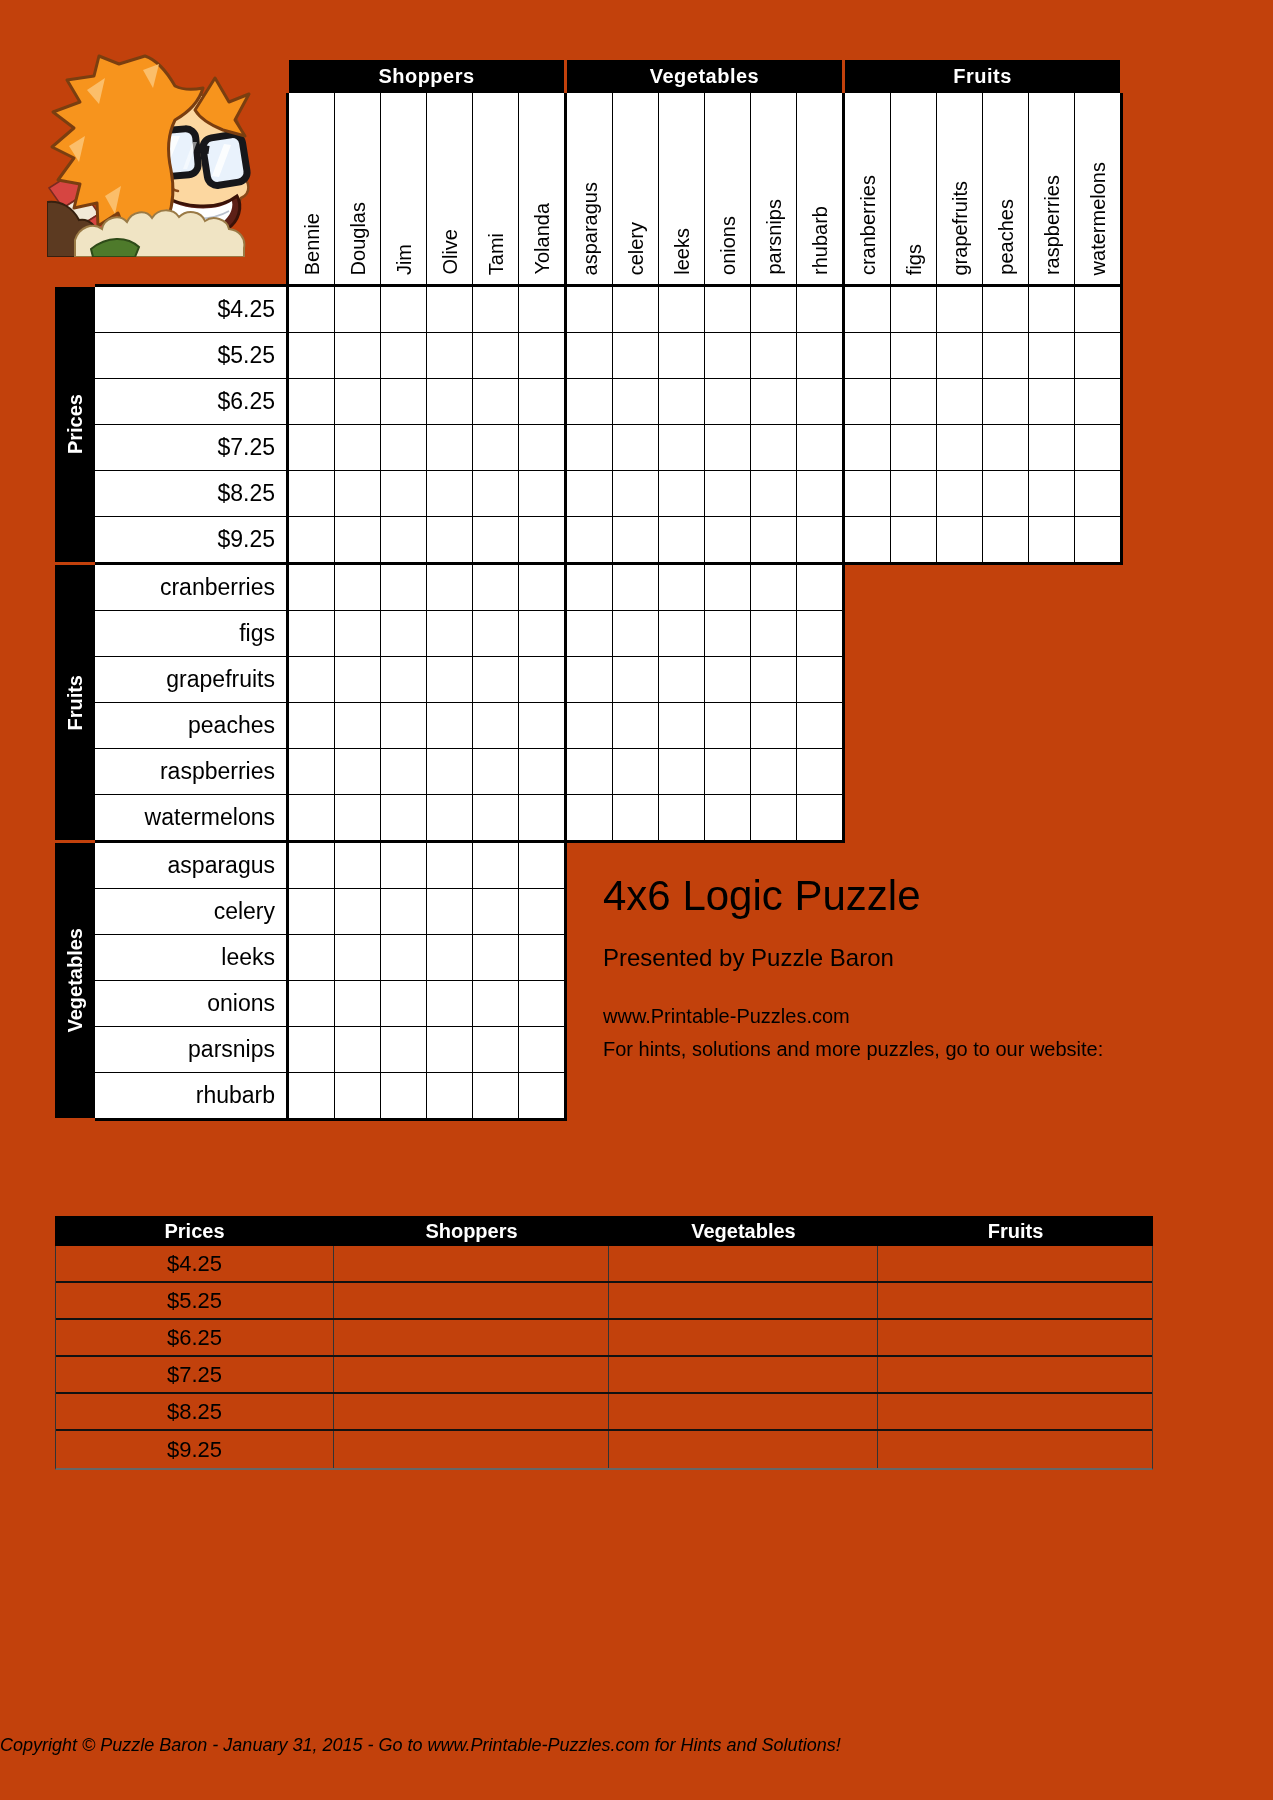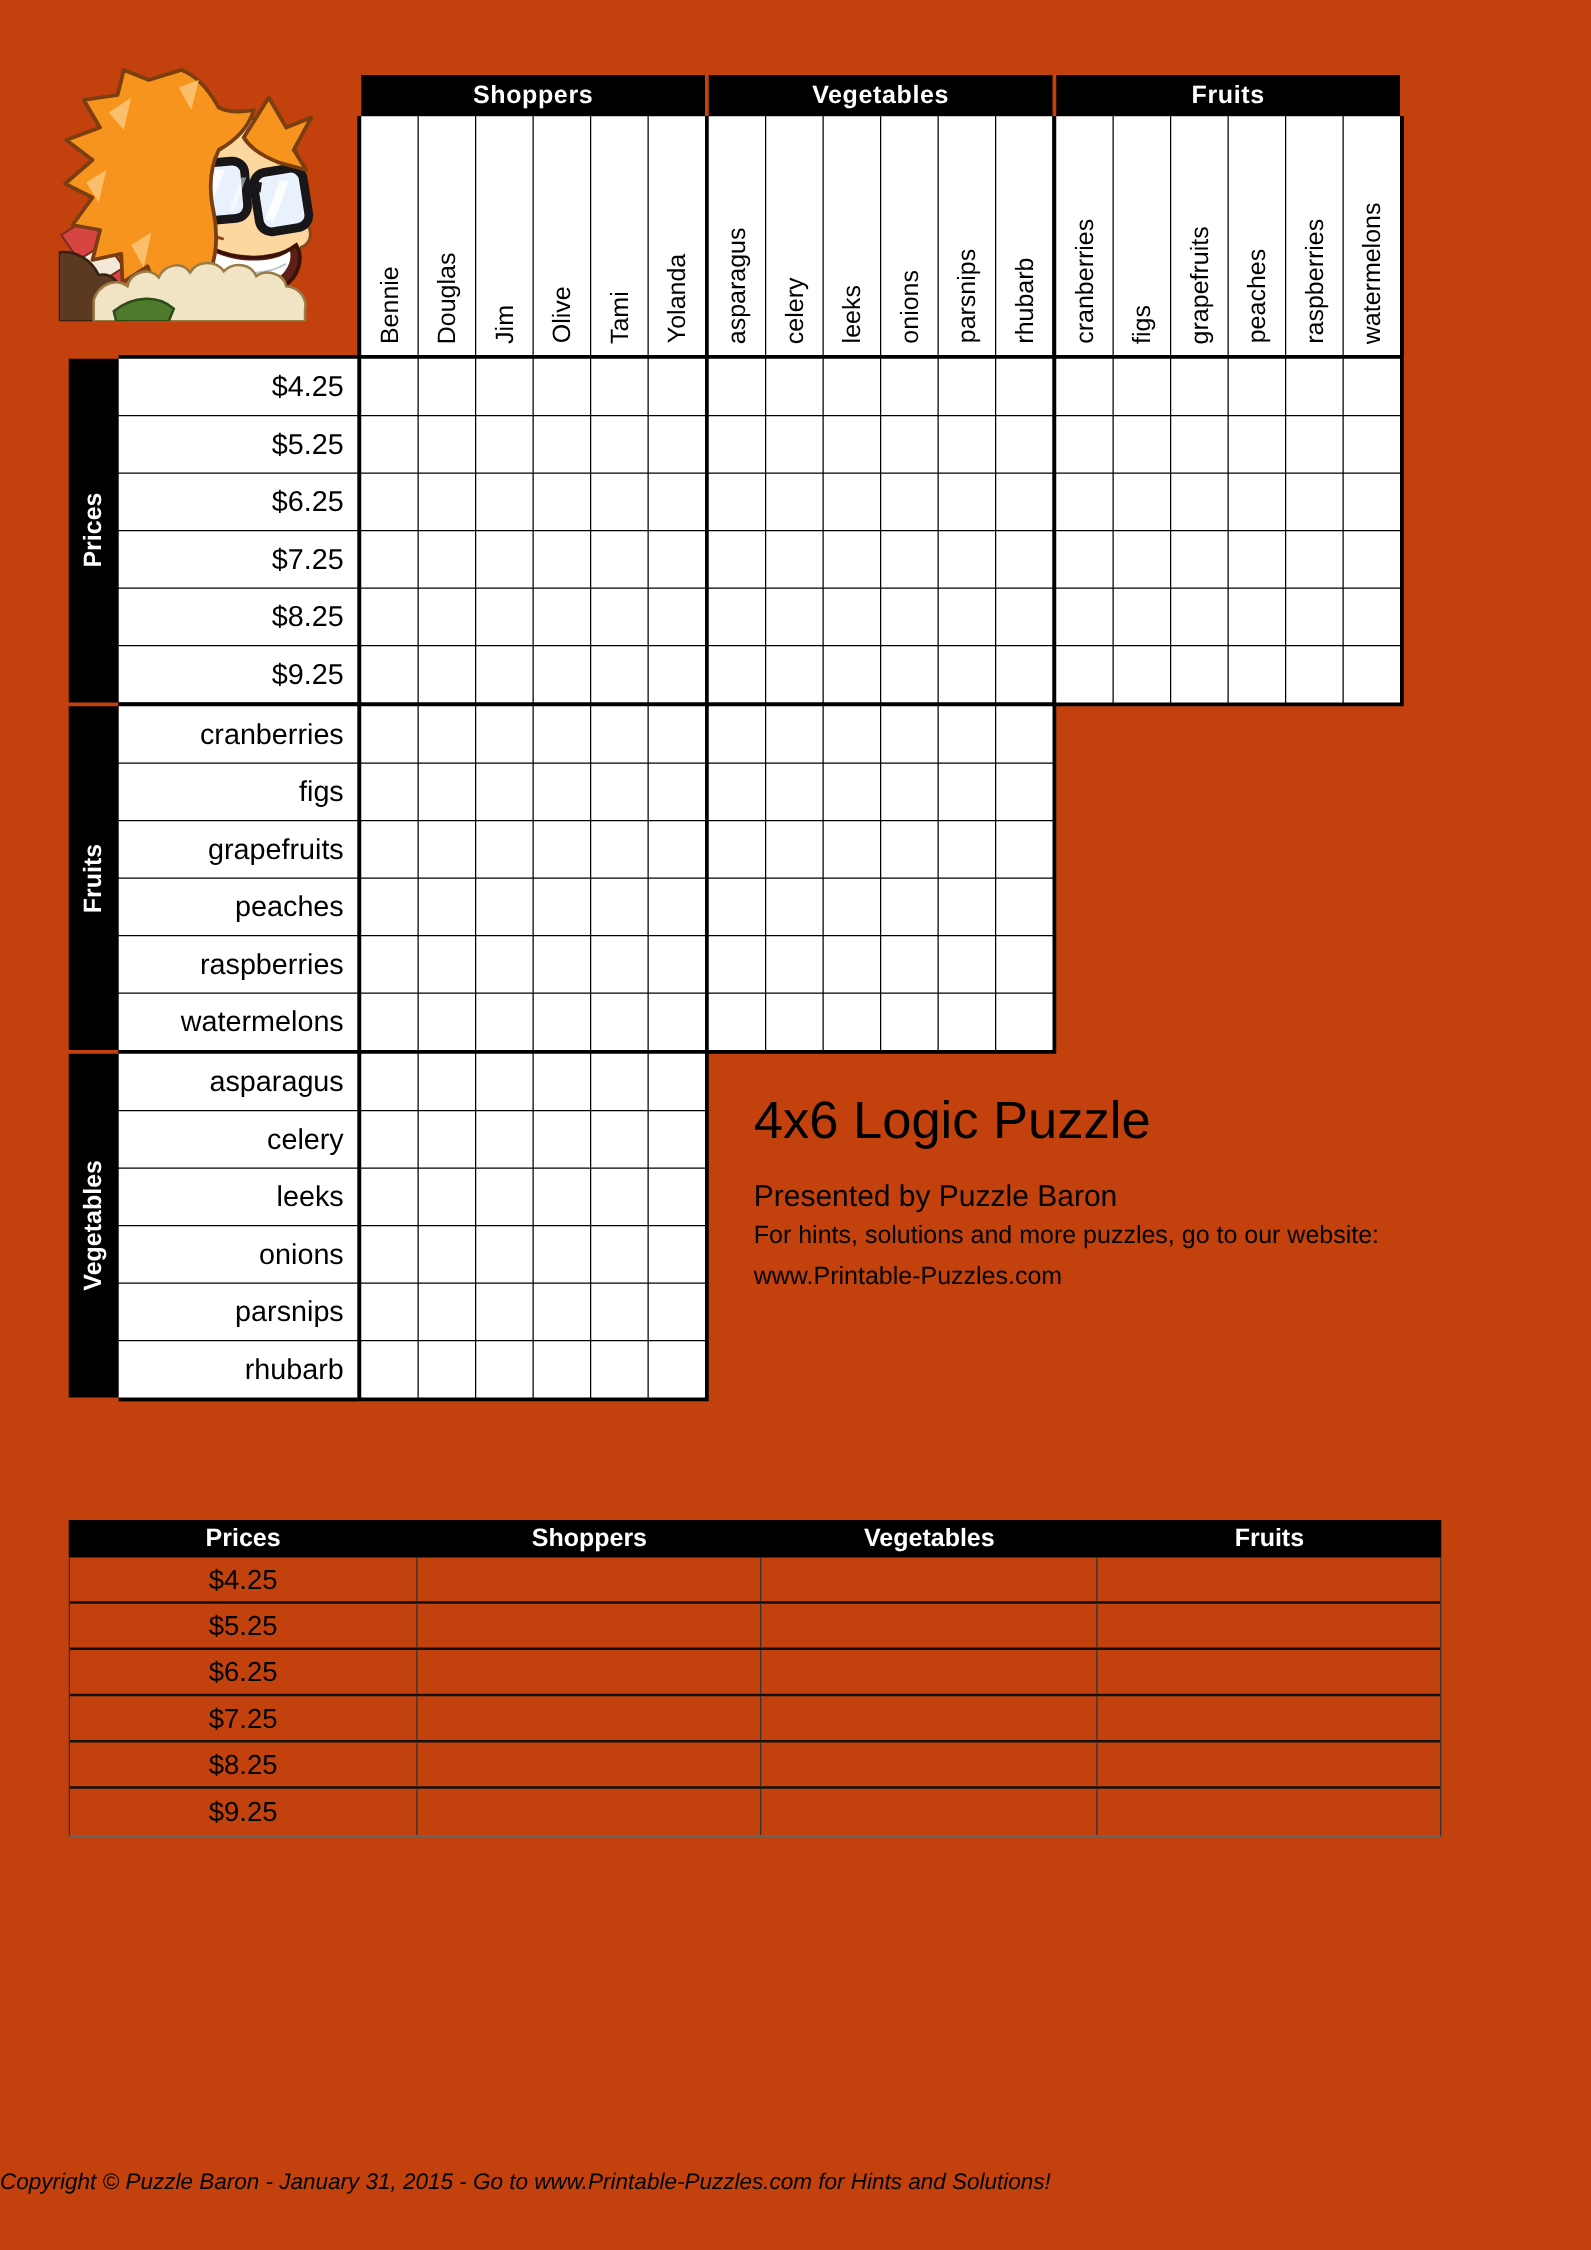--- a/index.html
+++ b/index.html
@@ -22,21 +22,21 @@
   .rowstrip{position:absolute;display:grid;row-gap:1px;background:#000;
             border-top:3px solid #000;border-bottom:3px solid #000}
   .rowcell{background:#fff;display:flex;align-items:center;justify-content:flex-end;
            padding-right:11px;font-size:23px}
   .block{position:absolute;display:grid;gap:1px;background:#000;padding:3px}
   .gcell{background:#fff}
 
   
   .info{position:absolute;left:603px;top:872px;width:600px}
   .info h1{font-size:42px;font-weight:normal;margin-bottom:24px}
-  .info .sub{font-size:24px;}
+  .info .sub{font-size:24px;margin-bottom:28px}
   .info .pid{font-size:29px;margin-bottom:36px}
   .info .hint{font-size:20px;line-height:1.65}
 
   
   .anstable{position:absolute;left:55px;top:1216px;width:1098px}
   .anshead{display:grid;grid-template-columns:279px 275px 269px 275px;background:#000;height:30px}
   .anshead div{color:#fff;font-weight:bold;font-size:20px;display:flex;
                align-items:center;justify-content:center}
   .ansbody{border-left:1px solid #333;border-right:1px solid #333;border-bottom:2px solid #666}
   .ansrow{display:grid;grid-template-columns:278px 275px 269px 275px;height:37px;
@@ -430,22 +430,22 @@
         <div class="gcell"></div>
         <div class="gcell"></div>
         <div class="gcell"></div>
       </div>
     </div>
 
   <div class="info">
     <h1>4x6 Logic Puzzle</h1>
     <div class="sub">Presented by Puzzle Baron</div>
     <div class="hint">
+      <div>www.Printable-Puzzles.com</div>
       <div>For hints, solutions and more puzzles, go to our website:</div>
-      <div>www.Printable-Puzzles.com</div>
     </div>
   </div>
 
   <div class="anstable">
     <div class="anshead">
         <div>Prices</div>
         <div>Shoppers</div>
         <div>Vegetables</div>
         <div>Fruits</div>
       </div>

